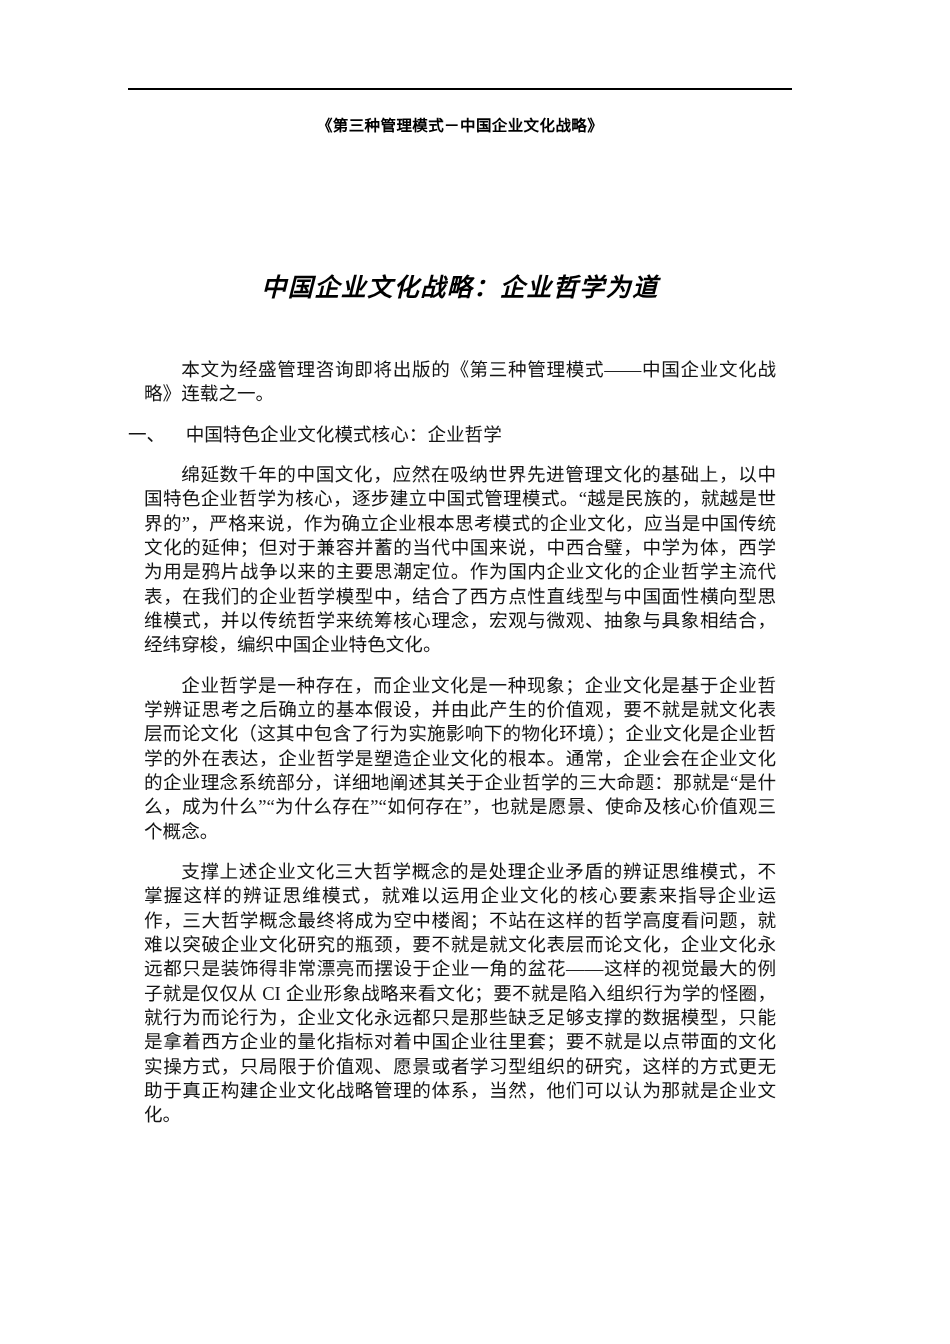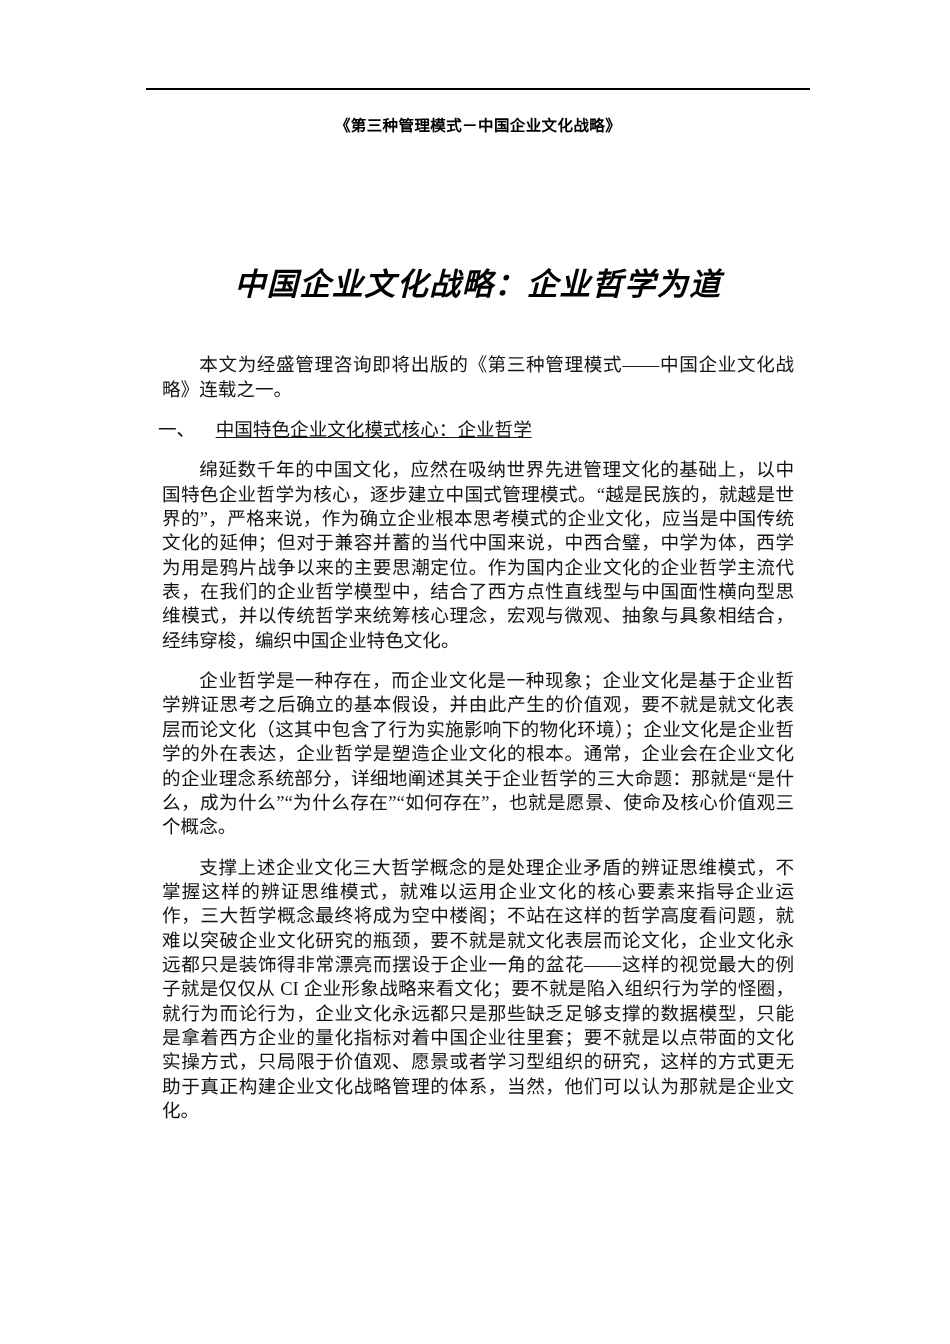--- a/index.html
+++ b/index.html
@@ -15,21 +15,21 @@
     height: 1344px;
     margin: 0 auto;
     background: #ffffff;
     overflow: hidden;
     box-sizing: border-box;
   }
 
   
   .content {
     position: absolute;
-    left: 146px;
+    left: 128px;
     top: 0;
     width: 664px;
   }
 
   
   .header-block {
     padding-top: 88px;
   }
 
   .header-rule {
@@ -46,27 +46,27 @@
     font-family: "Liberation Sans", "DejaVu Sans", sans-serif;
     font-weight: bold;
     font-size: 15.5px;
     letter-spacing: 0.4px;
     color: #000000;
     line-height: 1.2;
   }
 
   
   .doc-title {
-    margin: 6px;
+    margin: 12px;
     padding-top: 124px;
     text-align: center;
     font-family: "Liberation Serif", "DejaVu Serif", serif;
     font-weight: bold;
     font-style: italic;
-    font-size: 31px;
+    font-size: 25px;
     letter-spacing: 1.5px;
     color: #000000;
     line-height: 1.25;
   }
 
   
   .body-text {
     padding-top: 27px;
     font-family: "Liberation Serif", "DejaVu Serif", serif;
     font-size: 18.6px;
@@ -80,25 +80,24 @@
     margin: 16px;
     text-indent: 2em;
     text-align: justify;
     text-justify: inter-character;
     word-break: break-all;
     overflow-wrap: anywhere;
   }
 
   
   .section-heading {
-    margin: 12px;
+    margin: 0;
     text-indent: 0;
     text-align: left;
     word-break: break-all;
-    text-decoration: underline;
   }
 
   .section-heading .sec-num {
     display: inline-block;
     min-width: 3.1em;
   }
 </style>
 </head>
 <body>
 

